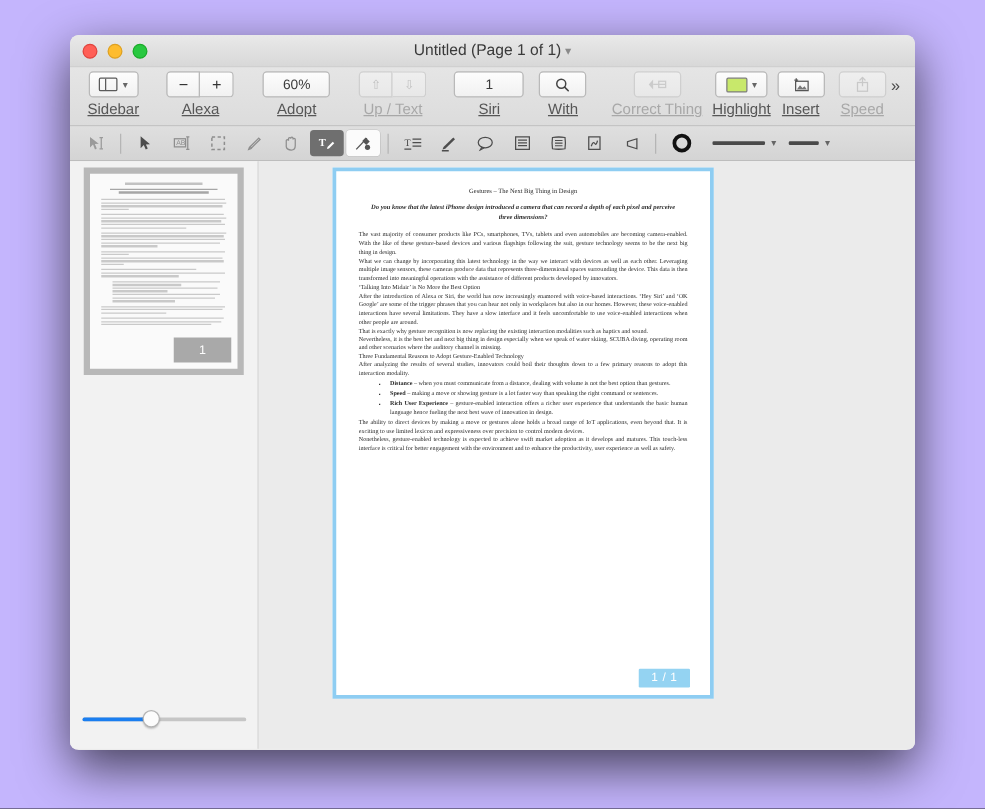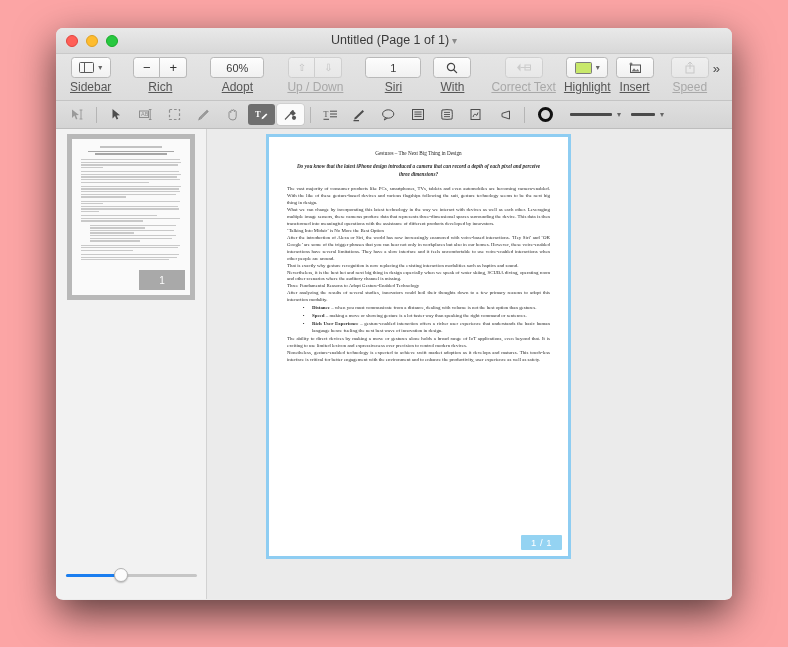--- a/index.html
+++ b/index.html
@@ -2,21 +2,21 @@
 <html><head>
 <meta charset="utf-8">
 <style>
   * { box-sizing: border-box; margin: 0; padding: 0; }
   html, body {
     width: 788px; height: 647px;
     background: #000000;
     font-family: "Liberation Sans", sans-serif;
     overflow: hidden;
   }
-  #root { position: relative; width: 788px; height: 647px; background: #fca5a5; }
+  #root { position: relative; width: 788px; height: 647px; background: #c4b5fd; }
 
   
   .window {
     position: absolute;
     left: 56px; top: 28px;
     width: 676px; height: 572px;
     background: #ececec;
     border-radius: 7px;
     overflow: hidden;
     box-shadow: 0 14px 40px rgba(0,0,0,0.65);
@@ -164,21 +164,21 @@
   
   .canvas { flex: 1; position: relative; background: #ebebeb; }
   .page {
     position: absolute; left: 59px; top: 5px;
     width: 305px; height: 425px;
     background: #ffffff;
     border: 3px solid #8ecdf2;
   }
   .page-inner { position: relative; width: 100%; height: 100%; padding: 13px 18px; }
   .page-badge {
-    position: absolute; right: 6px; bottom: 6px;
+    position: absolute; right: 16px; bottom: 6px;
     background: #94d3f2; color: #ffffff;
     font-size: 9.5px; letter-spacing: 0.5px;
     padding: 2px 10px; border-radius: 1px;
   }
 
   
   .doc { font-family: "Liberation Serif", serif; color: #2a2a2a; }
   .doc .dtitle {
     text-align: center; font-size: 5.2px; margin-bottom: 7px;
   }
@@ -242,40 +242,40 @@
 
       <div class="tgroup" style="margin-left:22px">
         <div class="seg">
           <div class="tbtn" style="width:27px">
             <span style="font-size:13px;color:#333;line-height:1">−</span>
           </div>
           <div class="tbtn" style="width:27px">
             <span style="font-size:13px;color:#333;line-height:1">+</span>
           </div>
         </div>
-        <div class="lbl">Rich</div>
+        <div class="lbl">Alexa</div>
       </div>
 
       <div class="tgroup" style="margin-left:23px">
         <div class="tbtn" style="width:54px">
           <span class="scaletxt">60%</span>
         </div>
         <div class="lbl">Adopt</div>
       </div>
 
       <div class="tgroup dim" style="margin-left:23px">
         <div class="seg">
           <div class="tbtn disabled" style="width:27px">
             <span style="font-size:10px;color:#999">⇧</span>
           </div>
           <div class="tbtn disabled" style="width:27px">
             <span style="font-size:10px;color:#999">⇩</span>
           </div>
         </div>
-        <div class="lbl">Up / Down</div>
+        <div class="lbl">Up / Text</div>
       </div>
 
       <div class="tgroup" style="margin-left:22px">
         <div class="tbtn" style="width:56px">
           <span class="pagetxt">1</span>
         </div>
         <div class="lbl">Siri</div>
       </div>
 
       <div class="tgroup" style="margin-left:12px">
@@ -289,21 +289,21 @@
       </div>
 
       <div class="tgroup dim" style="margin-left:20px">
         <div class="tbtn disabled" style="width:38px">
           <svg width="16" height="11" viewBox="0 0 16 11">
             <path d="M1 5.5 L4.5 1.5 L4.5 9.5 Z" fill="#b0b0b0"></path>
             <line x1="4.5" y1="5.5" x2="14.5" y2="5.5" stroke="#b0b0b0" stroke-width="1"></line>
             <rect x="9" y="3" width="5.5" height="5" fill="none" stroke="#b0b0b0" stroke-width="1"></rect>
           </svg>
         </div>
-        <div class="lbl">Correct Text</div>
+        <div class="lbl">Correct Thing</div>
       </div>
 
       <div class="tgroup" style="margin-left:8px">
         <div class="tbtn" style="width:42px">
           <span class="swatch" style="background: rgb(200, 232, 107);"></span>
           <span class="chevdn">▾</span>
         </div>
         <div class="lbl">Highlight</div>
       </div>
 

